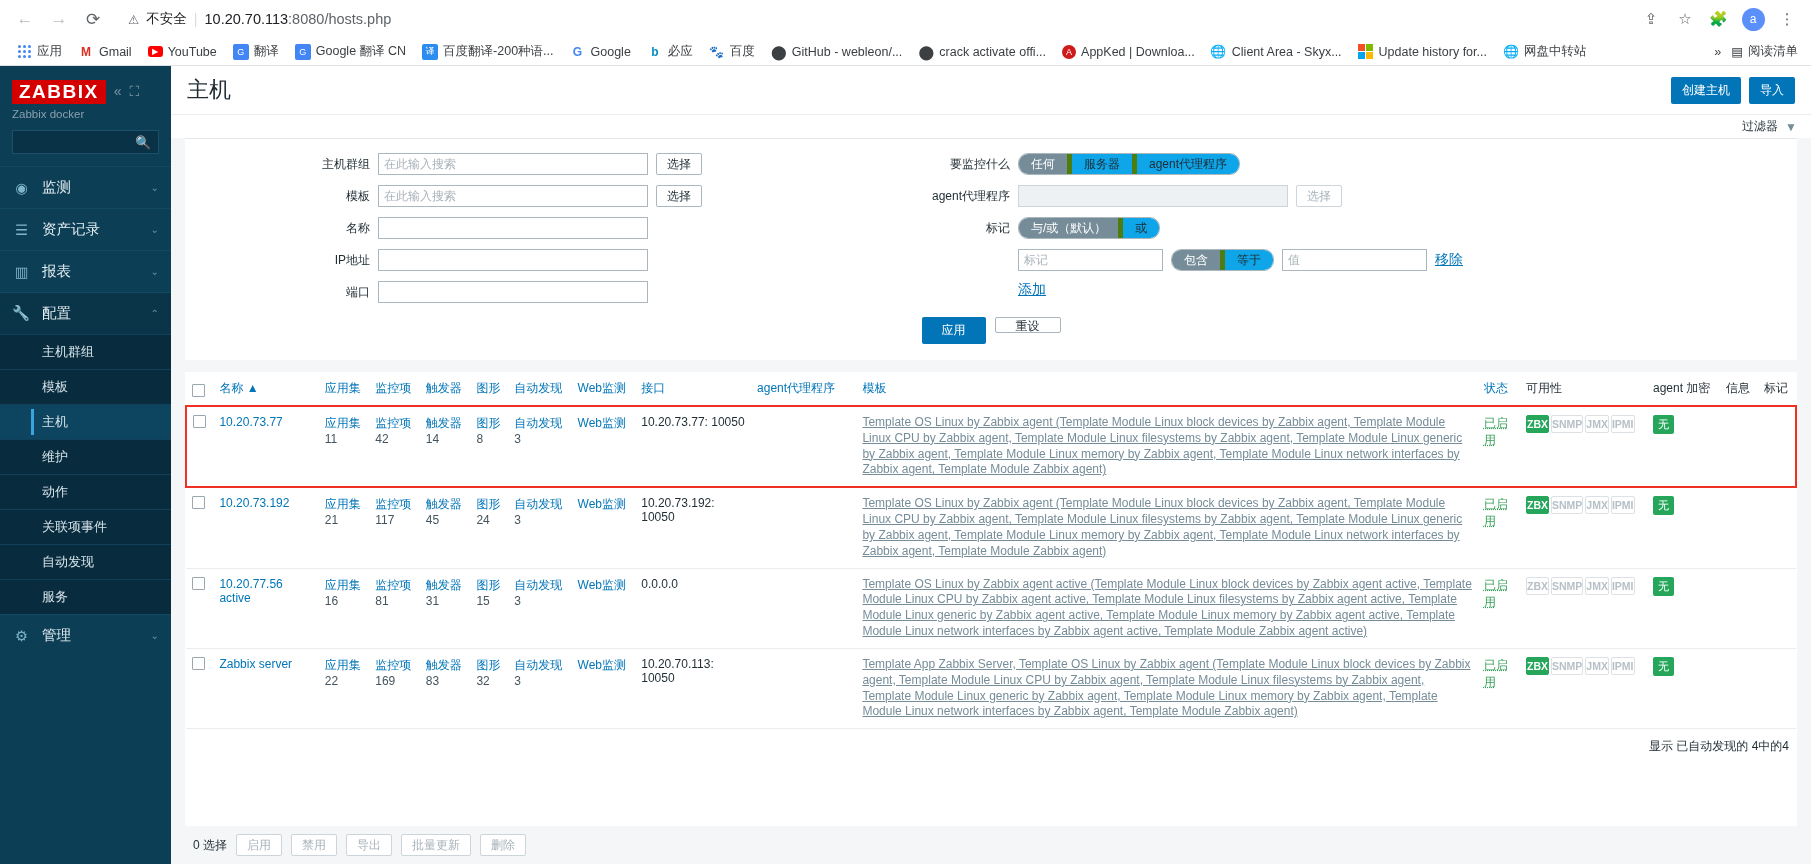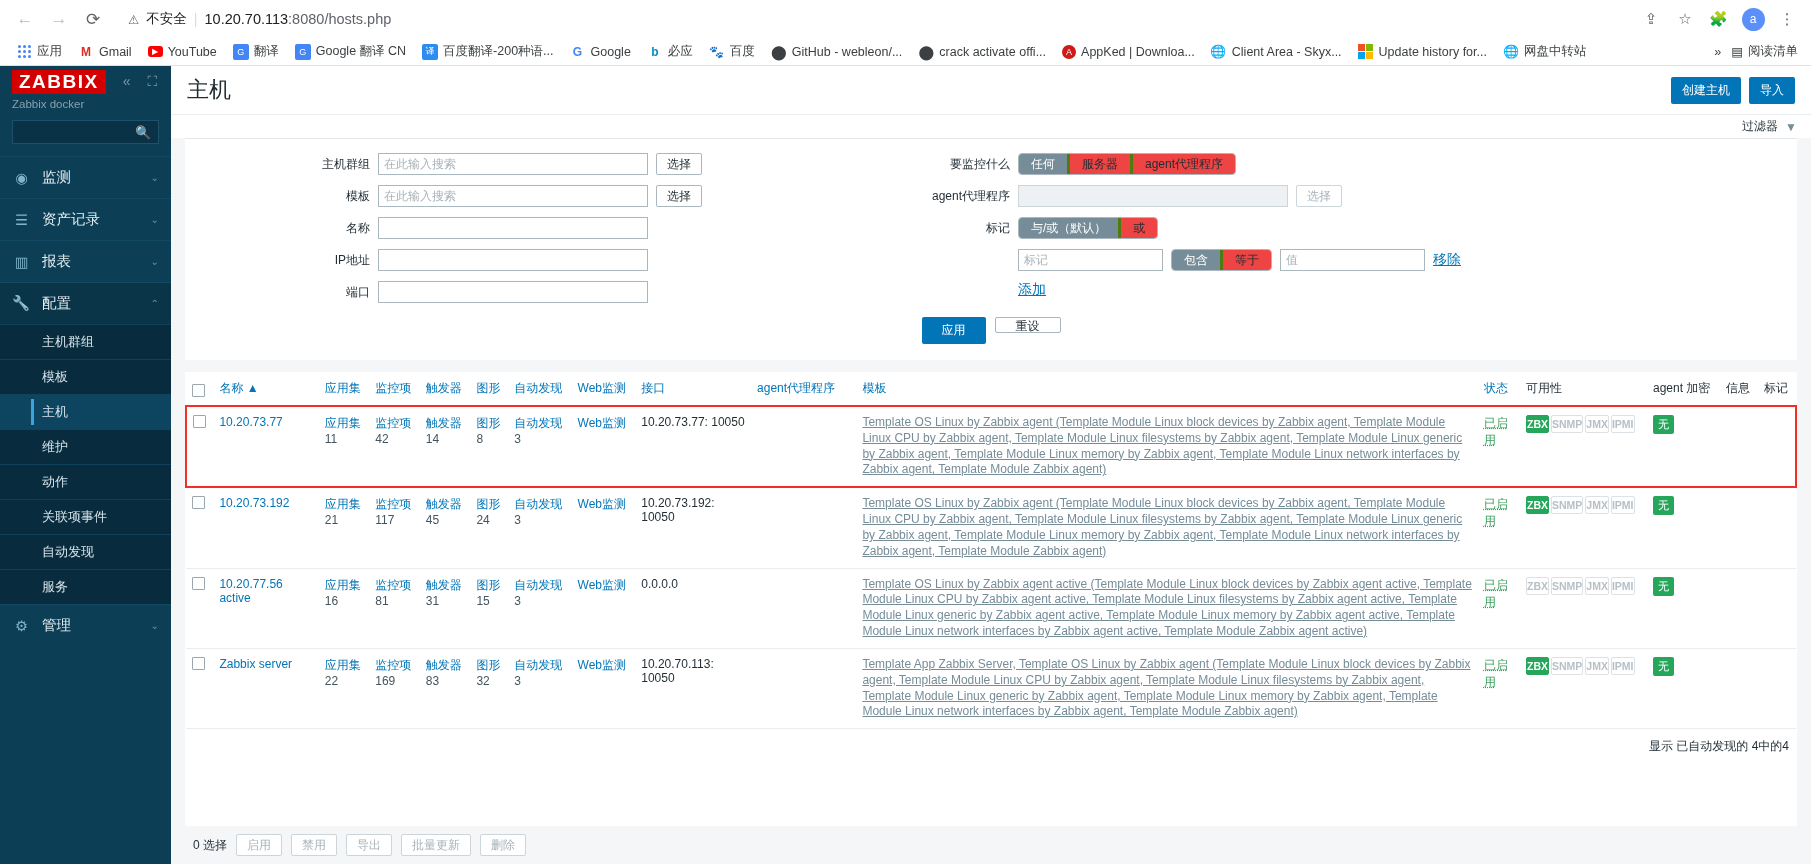--- a/index.html
+++ b/index.html
@@ -60,21 +60,21 @@
   .reading { display:flex; align-items:center; gap:5px; color:#3c4043; }
 
   
   .app { display:flex; height:798px; width:1811px; }
 
   
   .sidebar {
     width:171px; flex:0 0 171px; background:#0c3e55; color:#c2cfd6;
     display:flex; flex-direction:column; position:relative;
   }
-  .sb-logo-row { display:flex; align-items:flex-start; padding:4px 12px 0 12px; gap:17px; }
+  .sb-logo-row { display:flex; align-items:flex-start; padding:14px 12px 0 12px; gap:8px; }
   .zlogo {
     background:#d40000; color:#fff; font-weight:bold; letter-spacing:1.5px;
     font-size:19px; padding:2px 7px 3px 7px; line-height:1;
   }
   .sb-ctl { color:#7e98a6; font-size:14px; margin-top:3px; }
   .sb-sub { font-size:11.5px; color:#8aa0ad; padding:4px 12px 10px 12px; }
   .sb-search {
     margin:0 12px 12px 12px; height:24px; background:#0a3246;
     border:1px solid #1b516b; display:flex; align-items:center;
     padding:0 6px; position:relative;
@@ -140,24 +140,24 @@
     font-family:"Liberation Sans", sans-serif;
   }
   .finput::placeholder { color:#a8b3b9; }
   .finput.w270 { width:270px; }
   .btn-grey {
     height:22px; border:1px solid #aab7be; background:#fff;
     color:#1f2c33; font-size:12px; padding:0 10px; border-radius:2px;
     font-family:"Liberation Sans", sans-serif;
   }
   .btn-grey.disabled { color:#a8b3b9; border-color:#ccd5da; }
-  .seg { display:flex; border:1px solid #aab7be; border-radius:4px; overflow:hidden; height:22px;text-align:center; }
+  .seg { display:flex; border:1px solid #aab7be; border-radius:10px; overflow:hidden; height:22px;text-align:center; }
   .seg span {
     padding:0 12px; font-size:12px; display:flex; align-items:center;
-    background:#ef4444; color:#1f2c33; border-left:3px solid #4d7c0f;
+    background:#0ea5e9; color:#1f2c33; border-left:5px solid #4d7c0f;
   }
   .seg span:first-child { border-left:0; }
   .seg span.on { background:#768d99; color:#fff; }
   .finput.disabled { background:#eef1f3; border-color:#ccd5da; }
   .link-blue { color:#0275b8; text-decoration:underline; font-size:14px; }
   .filter-actions { display:flex; justify-content:center; gap:9px; padding:14px 0 10px 0; }
 
   
   .table-wrap { background:#fff; margin:12px 14px 0 14px; flex:1 1 auto; display:flex; flex-direction:column; min-height:0; }
   table.hosts { width:100%; border-collapse:collapse; font-size:12px; }

